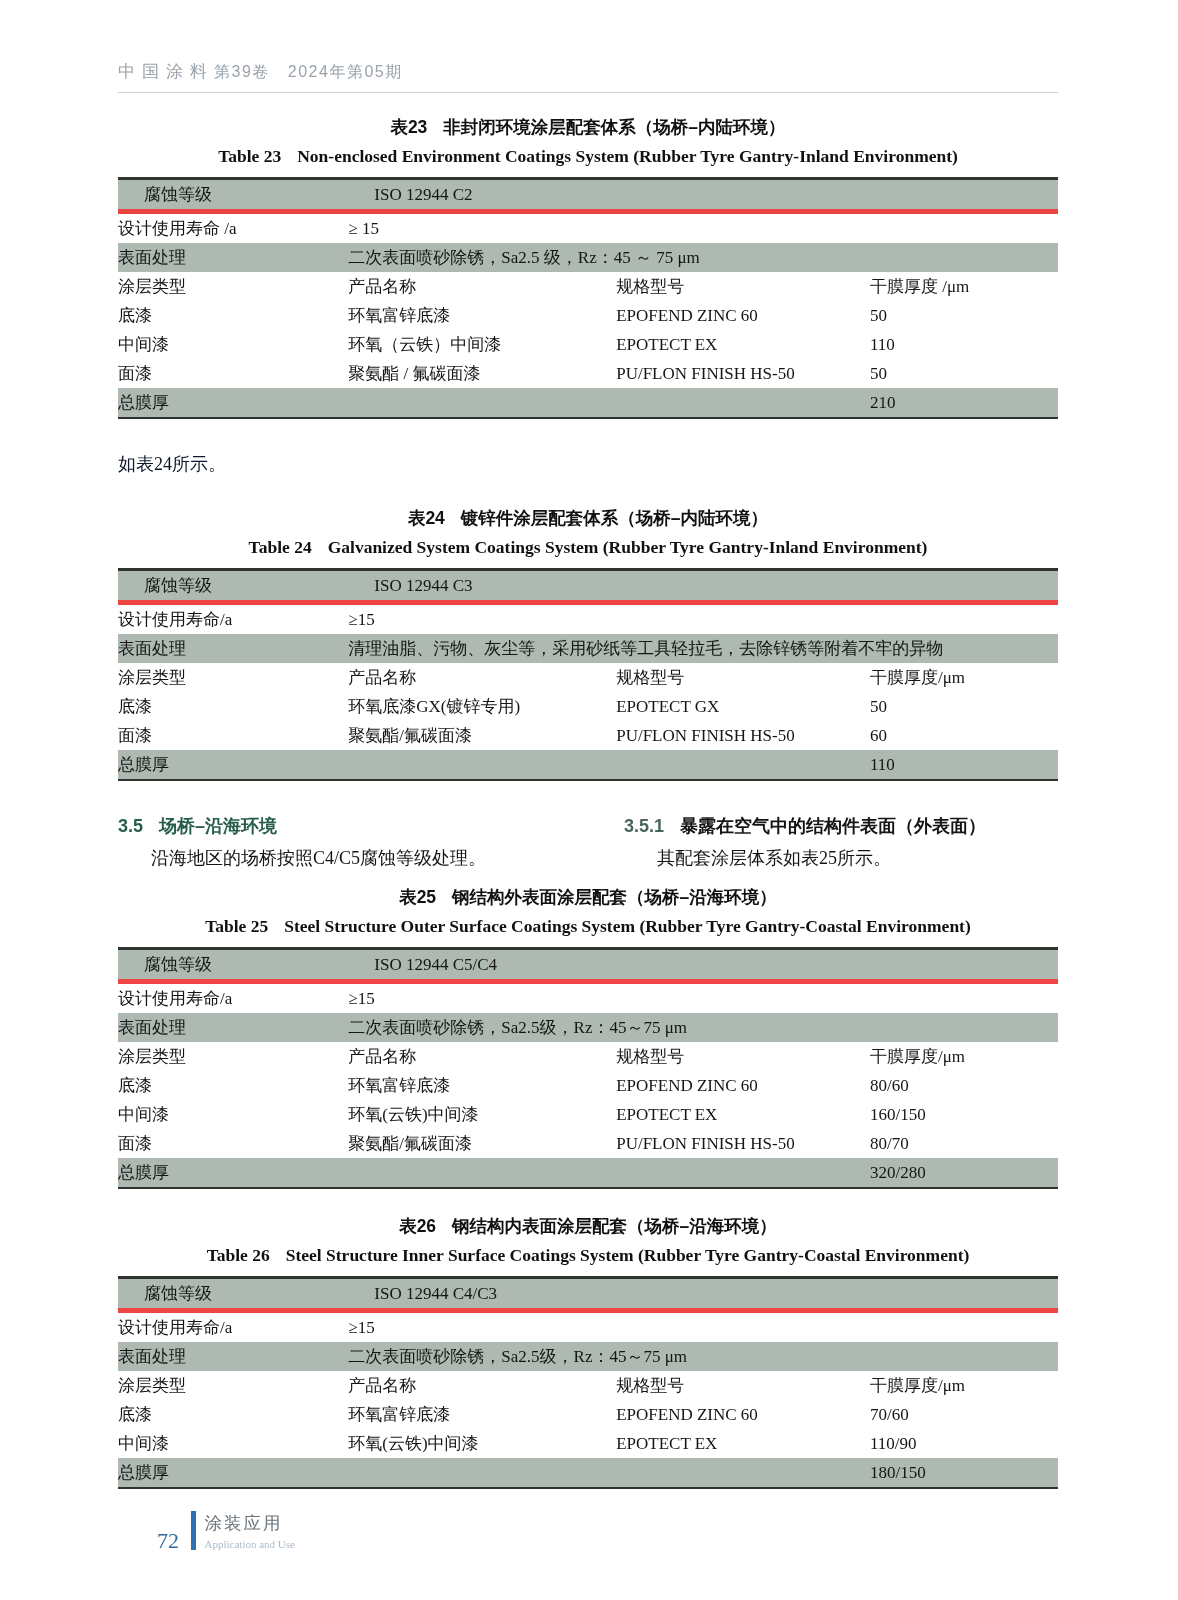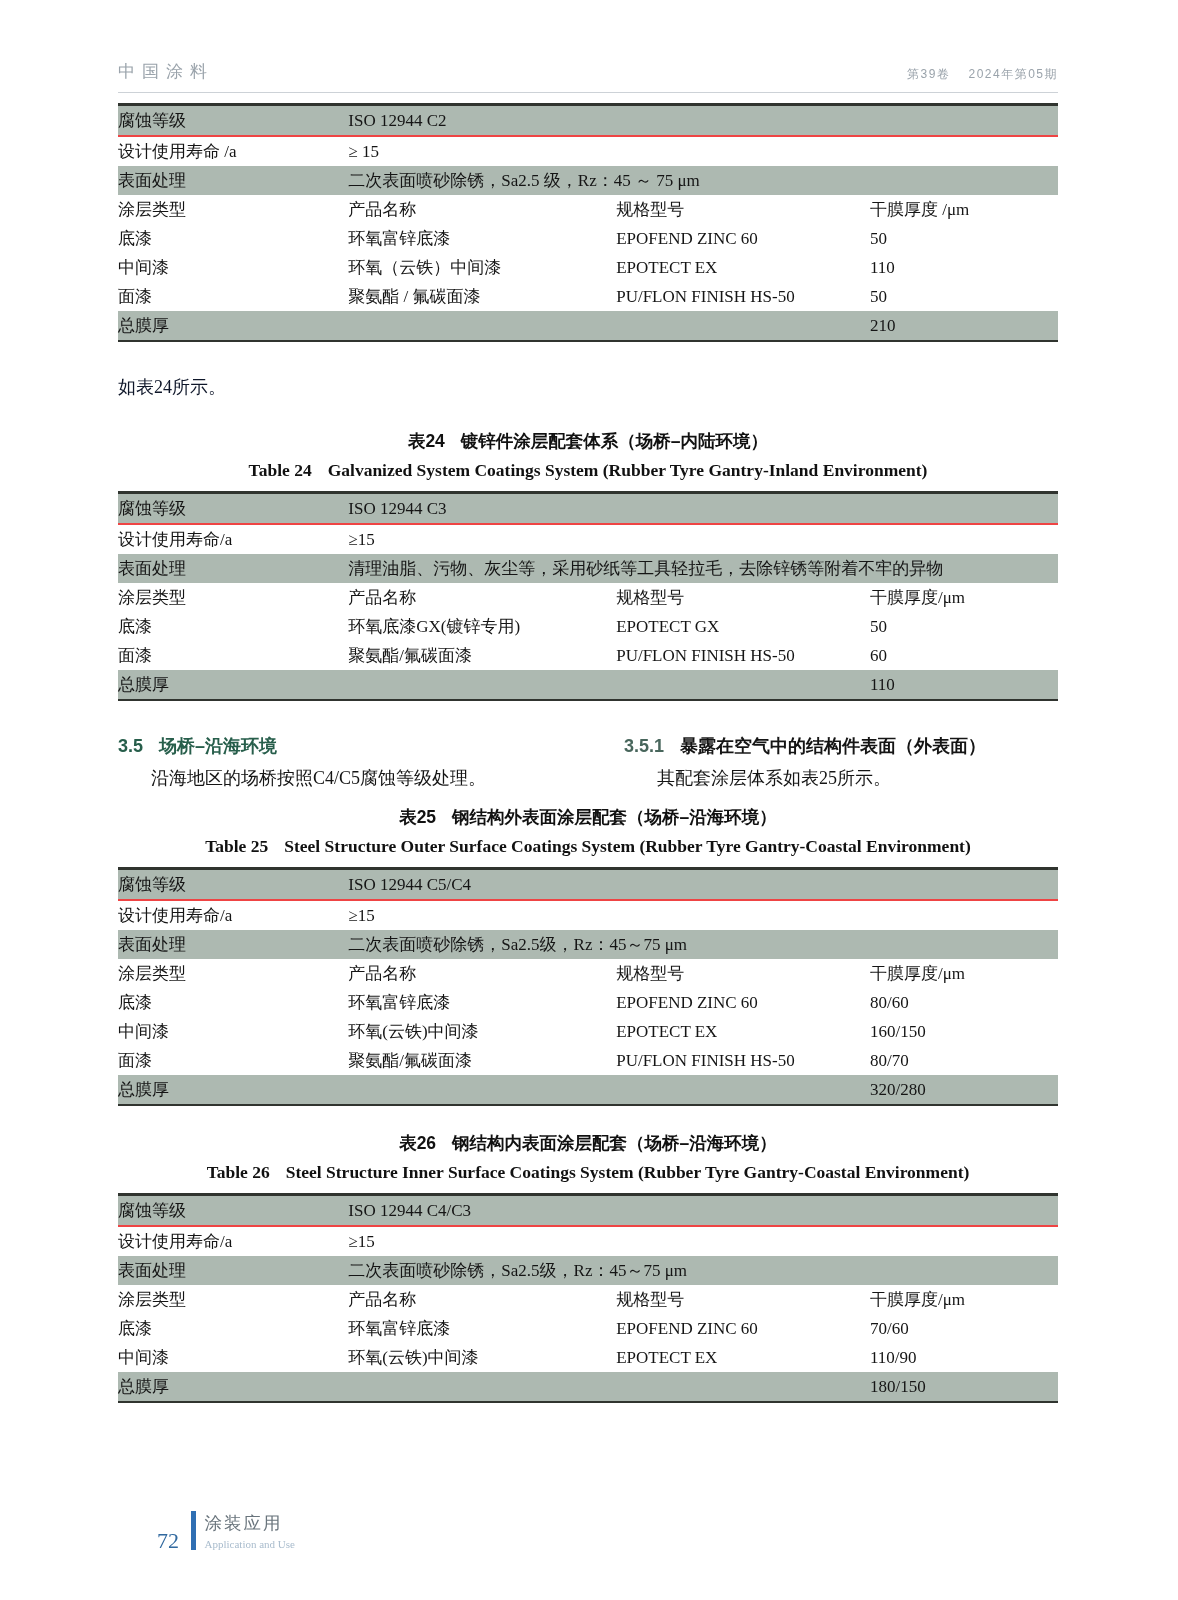--- a/index.html
+++ b/index.html
@@ -1,41 +1,41 @@
 <!DOCTYPE html>
 <html><head>
 <meta charset="utf-8">
 <style>
   html,body{margin:0;padding:0;background:#e9e9e9;}
   .page{position:relative;width:1178px;height:1600px;background:#ffffff;margin:0 auto;
         font-family:"Liberation Serif","DejaVu Serif",serif;color:#151515;overflow:hidden;}
   .content{margin:0 120px 0 118px;}
 
   
-  .pg-header{display:flex;justify-content:space-between;align-items:flex-end;
+  .pg-header{display:flex;align-items:flex-end;
              padding-top:60px;padding-bottom:9px;border-bottom:1.5px solid #cdd2d7;
              font-family:"Liberation Sans","DejaVu Sans",sans-serif;color:#9aa3ab;}
   .journal-name{font-size:17px;letter-spacing:7px;}
-  .issue-info{font-size:12px;letter-spacing:1.5px;}
+  .issue-info{font-size:16px;letter-spacing:1.5px;}
   .issue-info .vol{margin-right:18px;}
 
   
   .tbl-caption{text-align:center;}
   .cap-zh{font-family:"Liberation Sans","DejaVu Sans",sans-serif;font-weight:bold;font-size:17.5px;color:#111;}
   .cap-zh .cap-num{margin-right:16px;}
   .cap-en{font-family:"Liberation Serif","DejaVu Serif",serif;font-weight:bold;font-size:17.5px;margin-top:7px;color:#111;}
   .cap-en .cap-num{margin-right:16px;}
 
   
   table.coat-table{width:100%;border-collapse:collapse;margin-top:10px;
         border-top:3.5px solid #30342f;border-bottom:2.5px solid #30342f;
         font-size:17px;color:#151515;}
   table.coat-table td{height:29px;padding:0;line-height:29px;}
   tr.shaded{background:#adb9b1;}
-  tr.rule-bottom td{border-bottom:2px solid #ef4444;}
+  tr.rule-bottom td{border-bottom:5px solid #ef4444;padding-left:26px;}
   td.lbl{text-align:left;padding-left:30px;}
   td.lbl-indent{text-align:left;padding-left:44px;}
   td.ctr{}
 
   
   .para{font-size:18px;line-height:27px;color:#0f172a;}
   .sect-row{display:flex;align-items:center;}
   .sect-col-left{width:476px;flex:none;}
   .sect-col-right{flex:1;margin-left:30px;}
   .sect-head{font-family:"Liberation Sans","DejaVu Sans",sans-serif;font-weight:bold;font-size:18px;line-height:27px;}
@@ -68,20 +68,28 @@
 <div class="page">
   <div class="content">
 
     <div class="pg-header">
       <span class="journal-name">中国涂料</span>
       <span class="issue-info">
         <span class="vol">第39卷</span><span>2024年第05期</span>
       </span>
     </div>
 
+    <div class="tbl-caption mt-cap23">
+      <div class="cap-zh">
+        <span class="cap-num">表23</span><span>非封闭环境涂层配套体系（场桥–内陆环境）</span>
+      </div>
+      <div class="cap-en">
+        <span class="cap-num">Table 23</span><span>Non-enclosed Environment Coatings System (Rubber Tyre Gantry-Inland Environment)</span>
+      </div>
+    </div>
     <div class="table-slot">
         <table class="coat-table">
           <colgroup>
             <col style="width: 24.5%;">
             <col style="width: 28.5%;">
             <col style="width: 27%;">
             <col style="width: 20%;">
           </colgroup>
           <tbody>
             <tr class="shaded rule-bottom">

